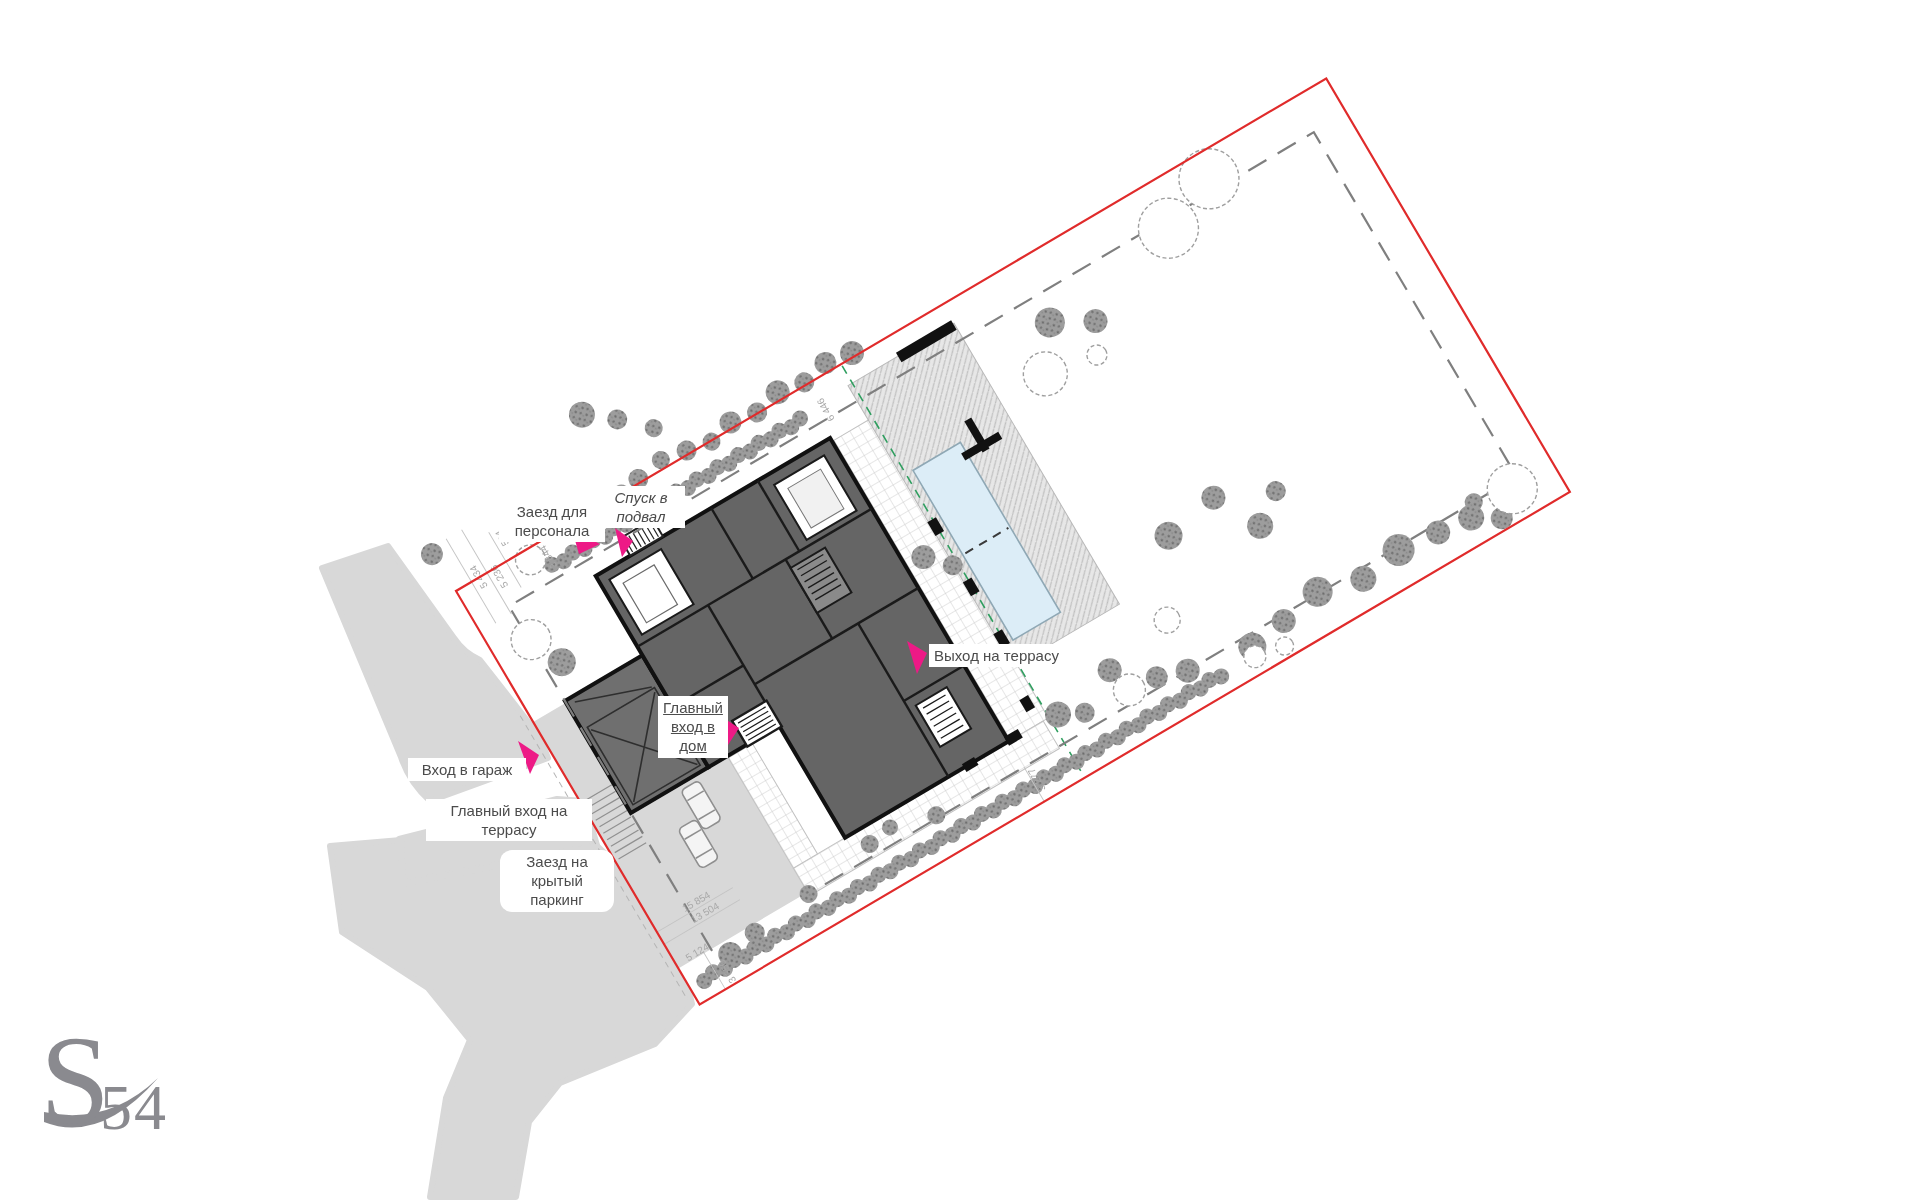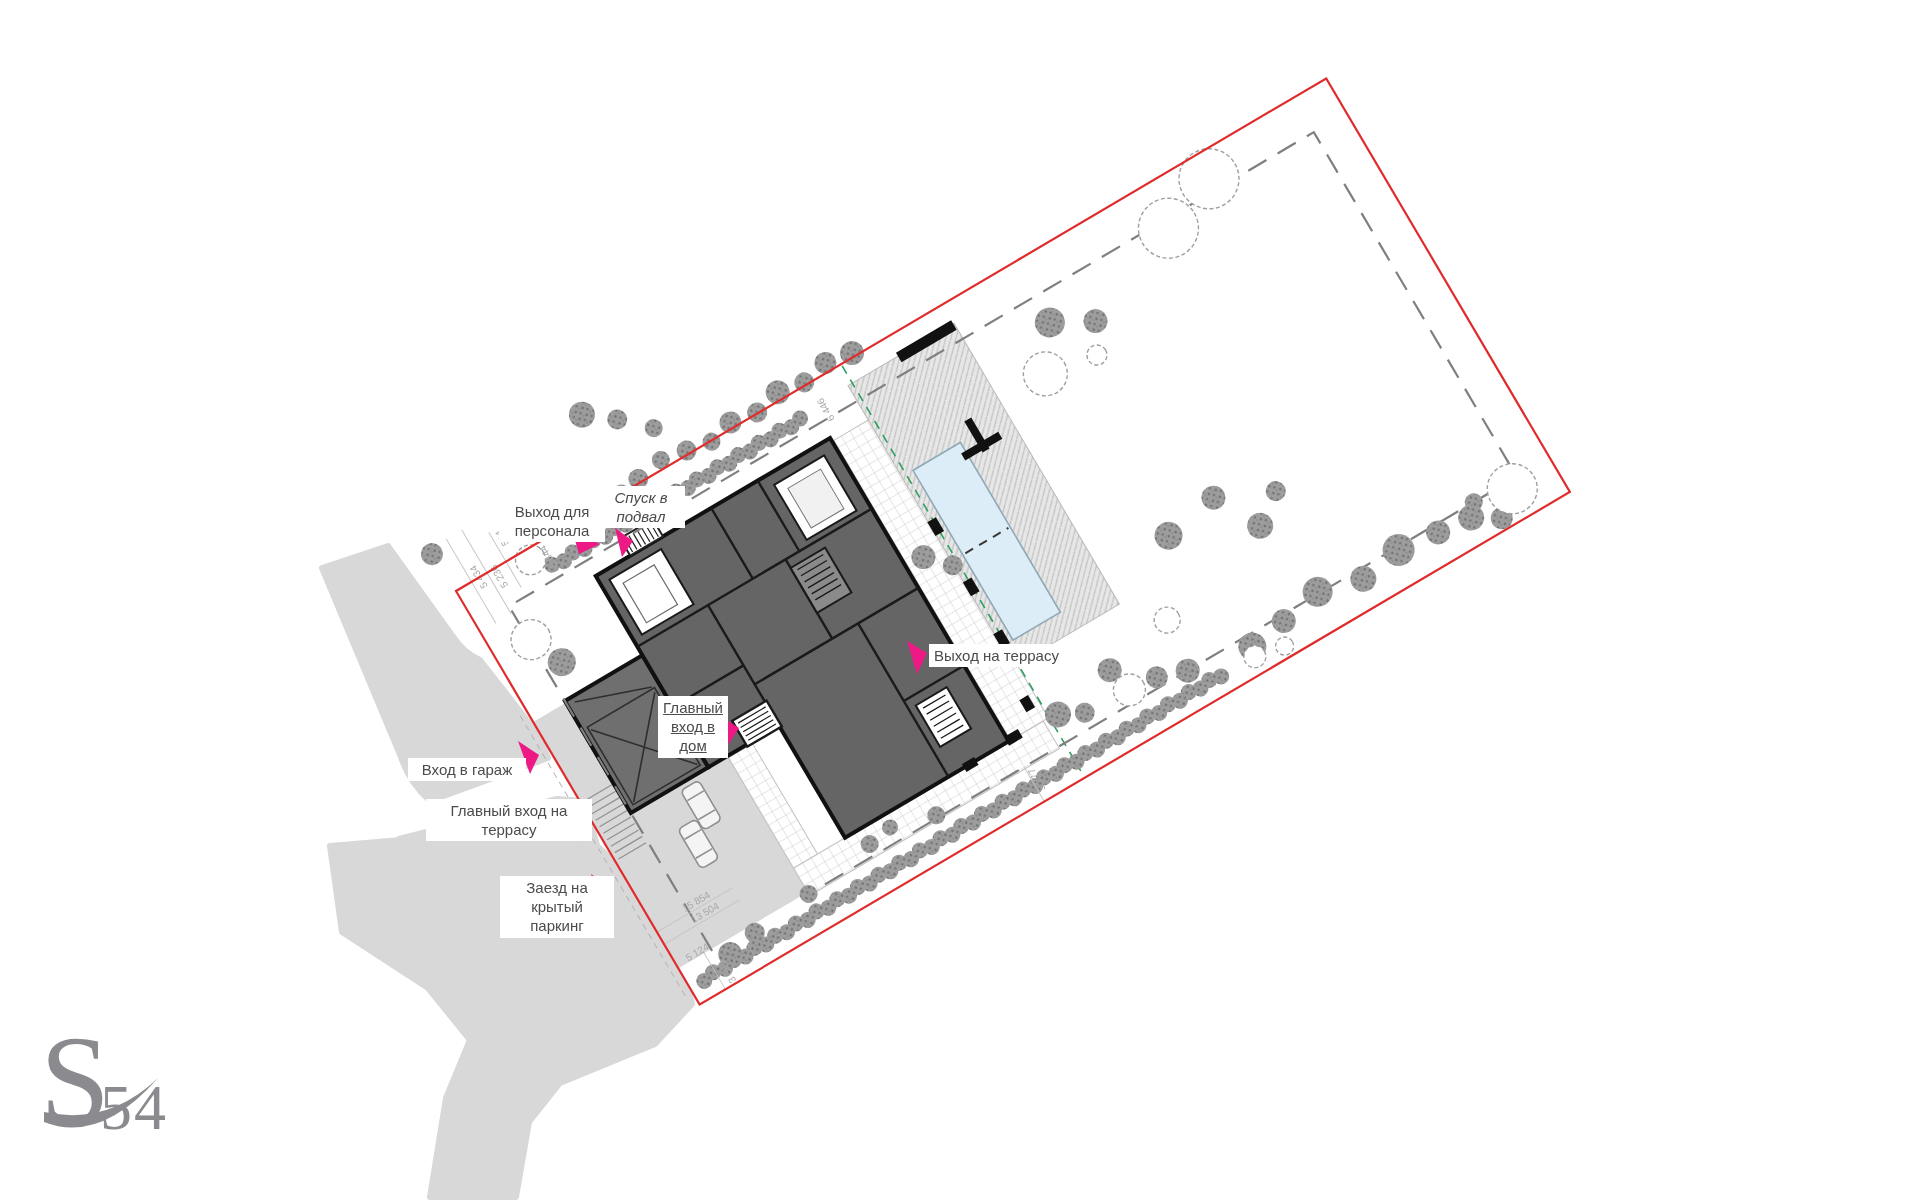--- a/index.html
+++ b/index.html
@@ -345,38 +345,38 @@
     <polygon points="907,641 927,653 917,674"></polygon>
     <polygon points="716,713 739,728 726,748"></polygon>
     <polygon points="518,741 539,755 530,774"></polygon>
     <polygon points="554,804 573,818 565,838"></polygon>
     <polygon points="591,874 610,888 602,908"></polygon>
   </g>
 
   <path d="M44,1122 Q100,1144 158,1078 Q108,1126 44,1112 Z" fill="#8a8a8f"></path>
 </svg>
 
-<div class="lbl" style="left:499px;top:500px;width:96px;">Выход для
+<div class="lbl" style="left:499px;top:500px;width:96px;">Заезд для
 персонала</div>
 
 <div class="lbl" style="left:597px;top:486px;width:78px;font-style:italic;">Спуск в
 подвал</div>
 
 <div class="lbl left" style="left:929px;top:644px;">Выход на террасу</div>
 
 <div class="lbl" style="left:658px;top:696px;width:60px;text-decoration:underline;">Главный
 вход в
 дом</div>
 
 <div class="lbl" style="left:408px;top:758px;width:108px;">Вход в гараж</div>
 
 <div class="lbl" style="left:426px;top:799px;width:156px;">Главный вход на
 террасу</div>
 
-<div class="lbl" style="left:500px;top:876px;width:104px;">Заезд на
+<div class="lbl" style="left:500px;top:850px;width:104px;border-radius:12px;">Заезд на
 крытый
 паркинг</div>
 
 <div id="logo">
   <span class="big-s">S</span><span class="num">54</span>
 </div>
 
 </div>
 
 </body></html>

